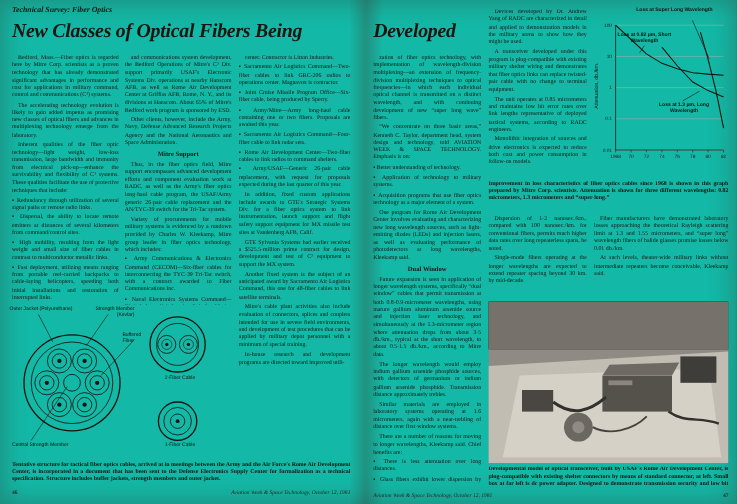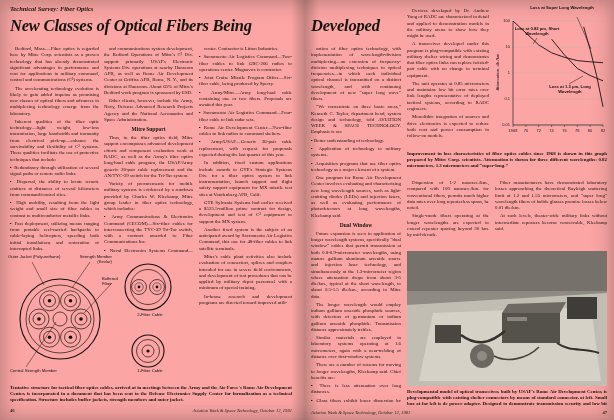--- a/index.html
+++ b/index.html
@@ -1,16 +1,16 @@
 <!DOCTYPE html>
 <html><head>
 <meta charset="utf-8">
 <style>
   html,body{margin:0;padding:0;background:#6e6a62;}
-  .spread{position:relative;width:614px;height:420px;background:#fca5a5;overflow:hidden;
+  .spread{position:relative;width:614px;height:420px;background:#14b8a6;overflow:hidden;
           font-family:"Liberation Serif",serif;color:#17150f;
           box-shadow:inset 0 0 22px rgba(50,45,35,.4);}
   .gutter{position:absolute;left:291px;top:0;width:28px;height:420px;
           background:linear-gradient(90deg,rgba(60,55,45,0) 0%,rgba(60,55,45,.30) 50%,rgba(60,55,45,0) 100%);}
   .kicker{position:absolute;left:10px;top:5px;font-style:italic;font-weight:bold;font-size:6.5px;}
   .headline{position:absolute;font-weight:bold;font-style:italic;font-size:16.5px;white-space:nowrap;letter-spacing:-.2px;}
   .hl-left{left:10px;top:16px;}
   .hl-right{left:311px;top:16px;text-align:center;}
   .col{position:absolute;overflow:hidden;font-size:4.9px;line-height:1.28;text-align:justify;}
   .blk{margin-bottom:2px;text-indent:5px;}

